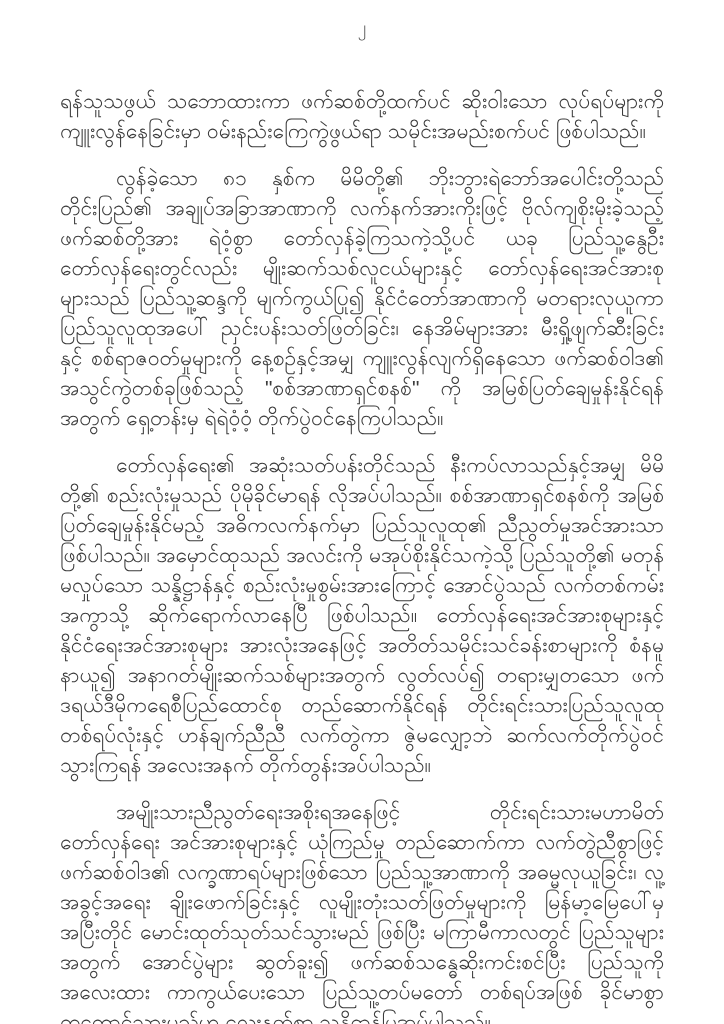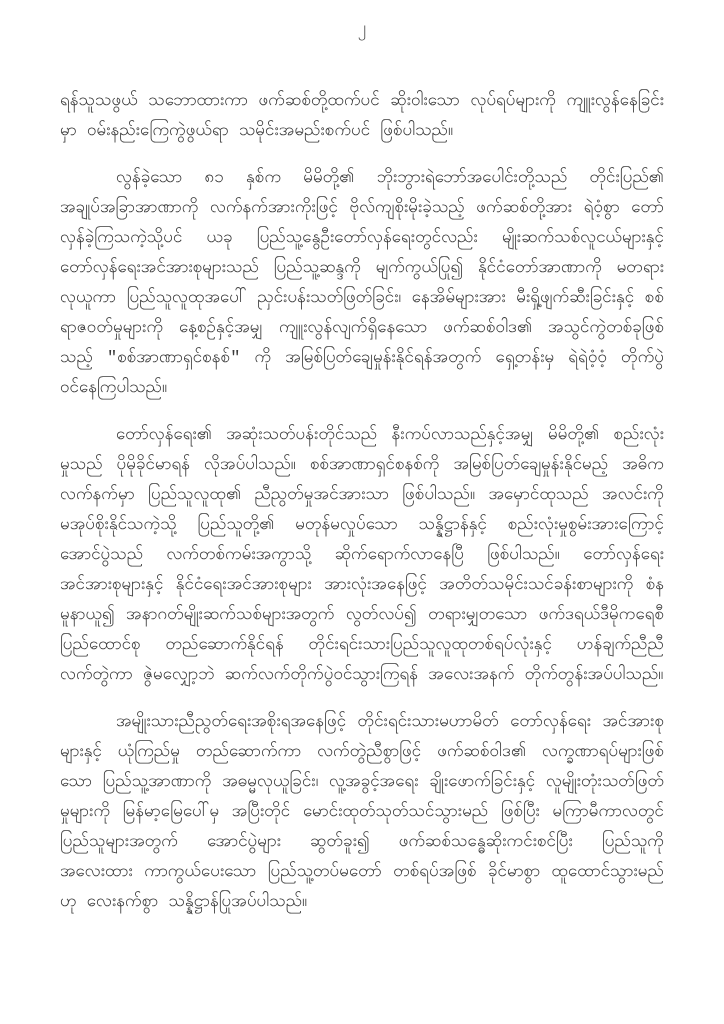--- a/index.html
+++ b/index.html
@@ -24,28 +24,27 @@
     text-align: center;
     color: #4a4a4a;
     font-size: 17px;
     line-height: 24px;
     margin: 0 0 46px 0;
   }
   .content {
     width: 604px;
   }
   .para {
-    font-size: 17px;
+    font-size: 21px;
     line-height: 30px;
     color: #3b3b3b;
     text-align: justify;
     text-justify: inter-word;
     margin: 0 0 17px 0;
     word-break: normal;
-    font-family: Liberation Mono, monospace;
   }
   .para.indented {
     text-indent: 56px;
   }
 </style>
 </head>
 <body>
 
 <div class="page">
   <div class="page-number">၂</div>

